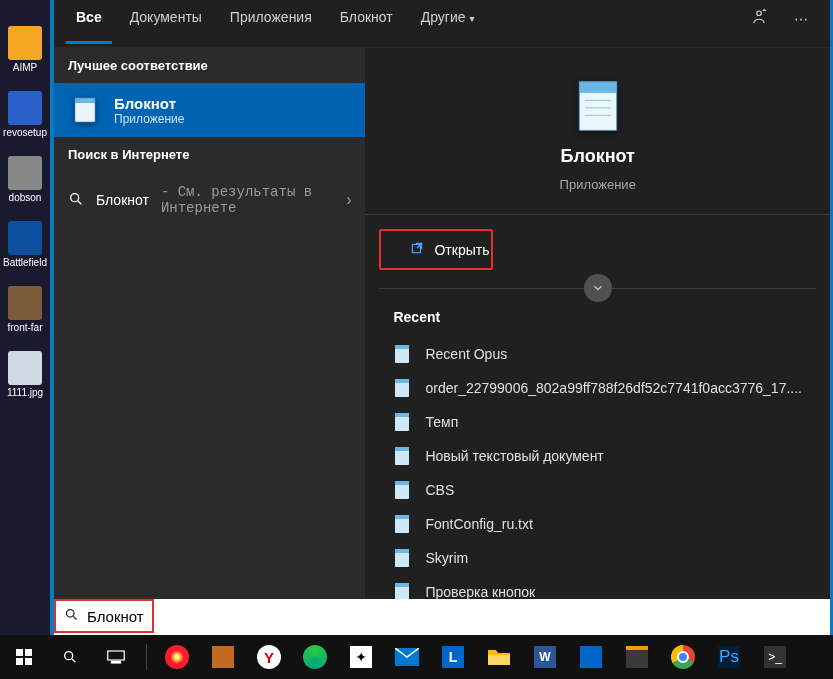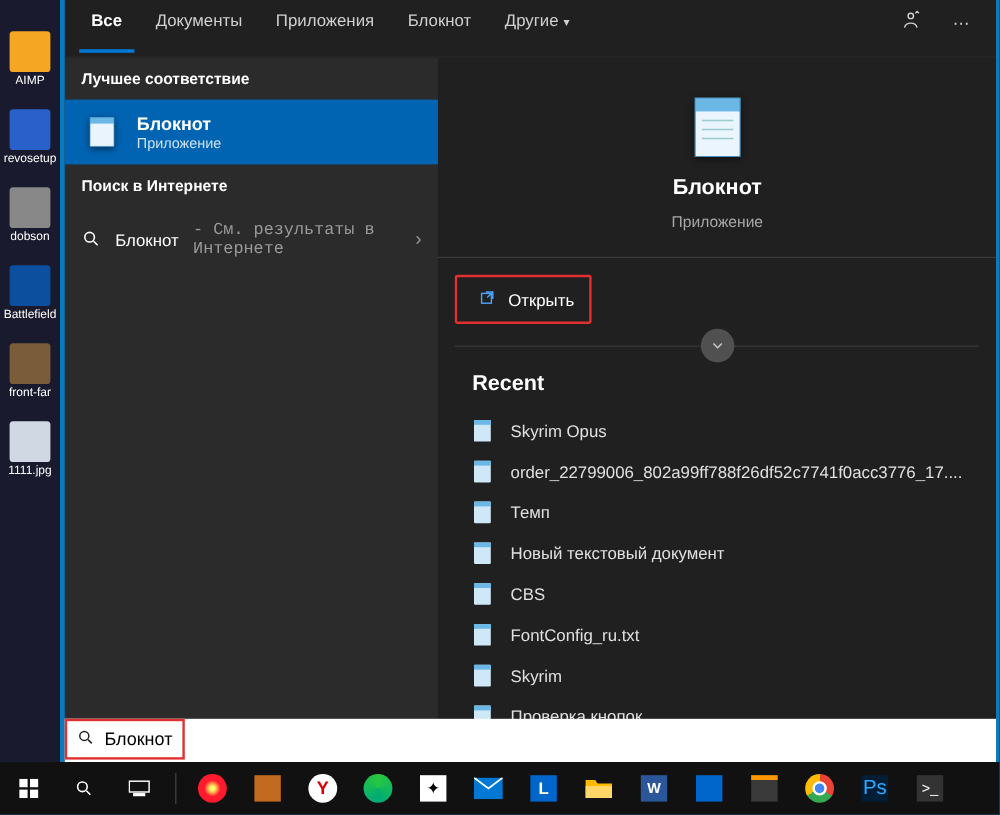--- a/index.html
+++ b/index.html
@@ -66,42 +66,42 @@
   padding: 28px 0 22px; gap: 10px;
   border-bottom: 1px solid #3a3a3a;
 }
 .preview-top .big-icon { width: 60px; height: 60px; }
 .preview-top .ptitle { font-size: 18px; font-weight: 600; }
 .preview-top .psub { font-size: 13px; color: #a8a8a8; }
 
 .open-row {
   margin: 14px 14px 0;
   display:flex; align-items:center; gap: 10px;
-  padding: 10px 18px;
+  padding: 10px 29px;
   border: 2px solid #e03030;
   border-radius: 2px;
   width: 114px;
   cursor:pointer;
 }
 .open-row .ico { color:#4aa3ff; font-size:14px; }
 .open-row .txt { font-size: 14px; color:#fff; }
 
 .expand-divider {
   margin: 18px 14px 0;
   height: 1px; background: #3a3a3a; position:relative;
 }
 .expand-btn {
   position:absolute; left:50%; top:-14px; transform:translateX(-50%);
   width: 28px; height: 28px; border-radius: 50%;
   background: #505050; display:flex; align-items:center; justify-content:center;
   cursor:pointer; color:#ccc; font-size:14px;
 }
 
 .recent-block { padding: 20px 28px 6px; }
-.recent-title { font-size: 18px; font-weight:600; margin-bottom: 12px; }
+.recent-title { font-size: 14px; font-weight:600; margin-bottom: 12px; }
 .recent-item {
   display:flex; align-items:center; gap: 14px;
   padding: 7px 0; cursor:pointer;
 }
 .recent-item .fico { width:18px; height:20px; }
 .recent-item .fname { font-size: 14px; color: #e0e0e0; overflow:hidden; white-space:nowrap; text-overflow:ellipsis; }
 
 .search-box {
   position: absolute; left: 54px; bottom: 44px;
   width: 776px; height: 36px;
@@ -252,21 +252,21 @@
       <div class="recent-block">
         <div class="recent-title">Recent</div>
         <div id="recent-list">
             <div class="recent-item">
     <span class="fico">
       <svg width="18" height="20" viewBox="0 0 18 20">
                   <rect x="2" y="1" width="14" height="18" rx="1" fill="#cfe8f7"></rect>
                   <rect x="2" y="1" width="14" height="4" fill="#6bb8e6"></rect>
                 </svg>
     </span>
-    <span class="fname">Skyrim Opus</span>
+    <span class="fname">Recent Opus</span>
             </div>
             <div class="recent-item">
     <span class="fico">
       <svg width="18" height="20" viewBox="0 0 18 20">
                   <rect x="2" y="1" width="14" height="18" rx="1" fill="#cfe8f7"></rect>
                   <rect x="2" y="1" width="14" height="4" fill="#6bb8e6"></rect>
                 </svg>
     </span>
     <span class="fname">order_22799006_802a99ff788f26df52c7741f0acc3776_17....</span>
             </div>

